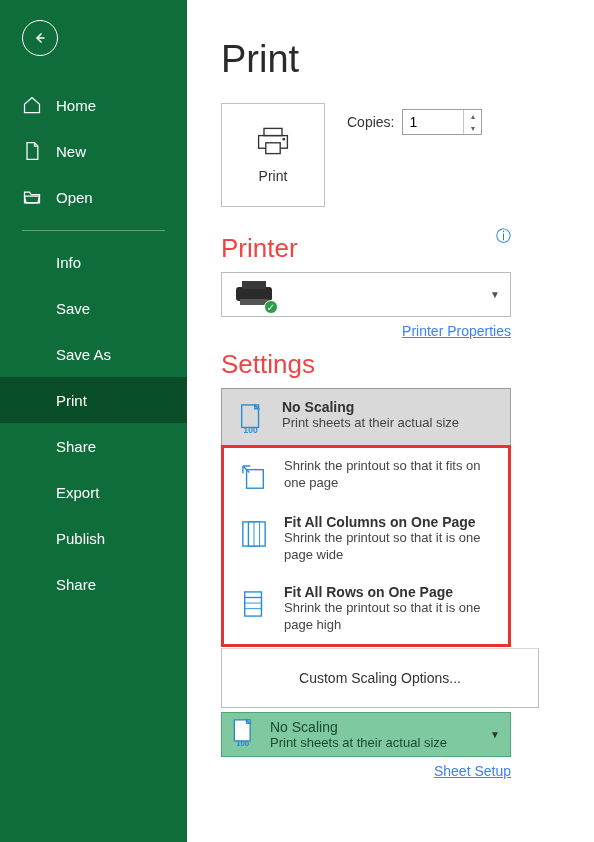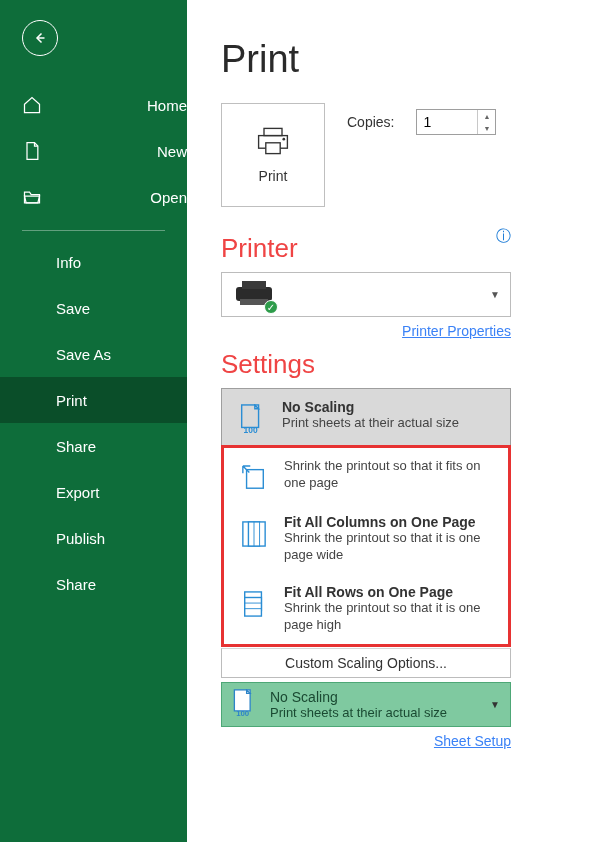--- a/index.html
+++ b/index.html
@@ -32,21 +32,20 @@
     cursor: pointer;
   }
   .back-btn svg { width: 18px; height: 18px; }
   .nav-item {
     display: flex;
     align-items: center;
     height: 46px;
     padding-left: 22px;
     cursor: pointer;
     gap: 14px;
-    justify-content: space-between;
   }
   .nav-item.sub { padding-left: 56px; }
   .nav-item.active { background: #0a4e29; }
   .nav-divider {
     height: 1px;
     background: rgba(255,255,255,0.35);
     margin: 10px 22px 8px 22px;
   }
   .nav-item svg { width: 20px; height: 20px; flex-shrink: 0; }
   .nav-label { font-size: 15px; }
@@ -73,21 +72,21 @@
     width: 104px; height: 104px;
     border: 1px solid #bfbfbf;
     display: flex; flex-direction: column;
     align-items: center; justify-content: center;
     gap: 12px;
     cursor: pointer;
   }
   .print-tile svg { width: 36px; height: 30px; }
   .copies-wrap {
     display: flex; align-items: center;
-    gap: 22px;
+    gap: 8px;
     margin-top: 6px;
   }
   .copies-input {
     width: 80px; height: 26px;
     border: 1px solid #9e9e9e;
     display: flex;
   }
   .copies-input input {
     border: none; outline: none;
     width: 60px; padding: 0 6px;
@@ -172,23 +171,23 @@
     border-bottom: none;
   }
   .red-box {
     border: 3px solid #e73232;
     border-top-width: 3px;
   }
   .custom-scaling {
     border: 1px solid #bcbcbc;
     border-top: 1px solid #d6d6d6;
     text-align: center;
-    padding: 6px 0;
+    padding: 21px 0;
     font-size: 14px;
-    width: 290px;
+    width: 318px;
     cursor: pointer;
     margin-top: 1px;
   }
   .current-scale {
     width: 290px;
     background: #7fc9a0;
     border: 1px solid #4da776;
     display: flex;
     align-items: center;
     padding: 6px 10px;

